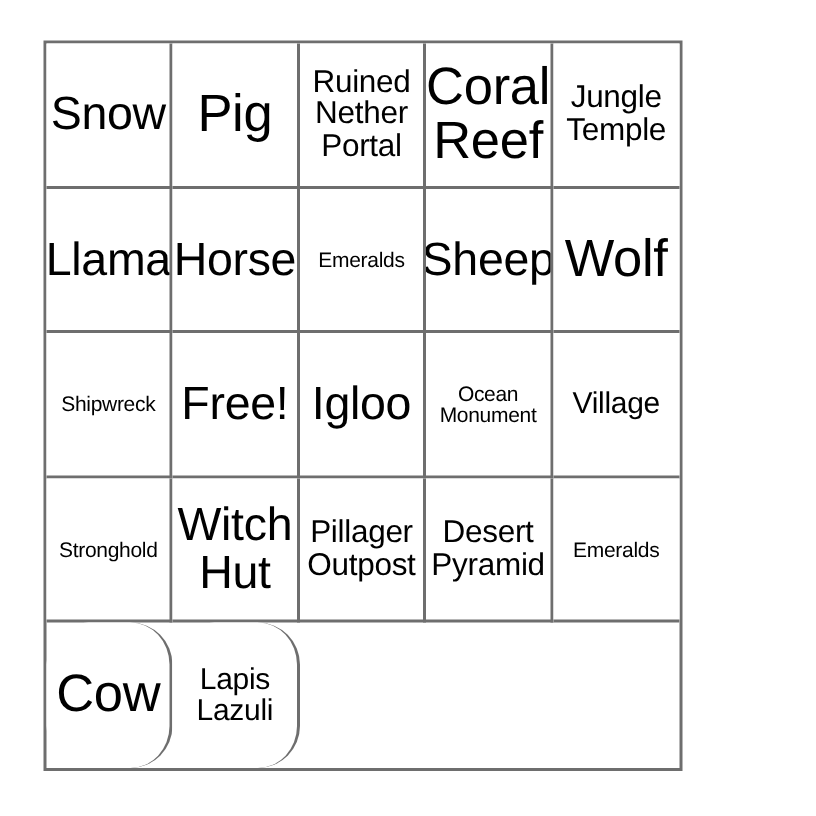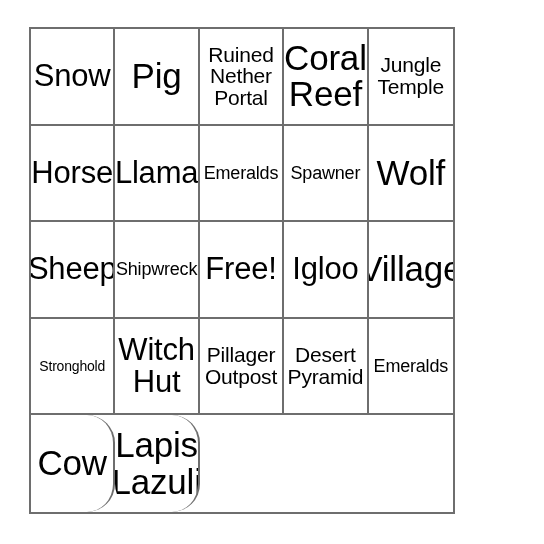--- a/index.html
+++ b/index.html
@@ -54,23 +54,23 @@
     display: block;
     line-height: 1.04;
     letter-spacing: -0.2px;
     white-space: pre-line;
     color: #000000;
   }
 
   
   .s-xl  .cell-text { font-size: 35px; }
   .s-lg  .cell-text { font-size: 31px; }
-  .s-md  .cell-text { font-size: 35px; }
+  .s-md  .cell-text { font-size: 20px; }
   .s-sm  .cell-text { font-size: 21px; }
-  .s-xs  .cell-text { font-size: 18px; }
+  .s-xs  .cell-text { font-size: 14px; }
   .s-xxs .cell-text { font-size: 14px; }
 </style>
 </head>
 <body>
 
 <div id="bingo-card">
   <div class="bingo-grid">
       <div class="bingo-cell s-lg">
         <span class="cell-text">Snow</span>
       </div>
@@ -84,45 +84,46 @@
       </div>
       <div class="bingo-cell s-xl">
         <span class="cell-text">Coral
 Reef</span>
       </div>
       <div class="bingo-cell s-sm">
         <span class="cell-text">Jungle
 Temple</span>
       </div>
       <div class="bingo-cell s-lg">
-        <span class="cell-text">Horse</span>
+        <span class="cell-text">Llama</span>
       </div>
       <div class="bingo-cell s-lg">
-        <span class="cell-text">Llama</span>
+        <span class="cell-text">Horse</span>
       </div>
       <div class="bingo-cell s-xs">
         <span class="cell-text">Emeralds</span>
       </div>
-      <div class="bingo-cell s-xs">
-        <span class="cell-text">Spawner</span>
+      <div class="bingo-cell s-lg">
+        <span class="cell-text">Sheep</span>
       </div>
       <div class="bingo-cell s-xl">
         <span class="cell-text">Wolf</span>
-      </div>
-      <div class="bingo-cell s-lg">
-        <span class="cell-text">Sheep</span>
       </div>
       <div class="bingo-cell s-xs">
         <span class="cell-text">Shipwreck</span>
       </div>
       <div class="bingo-cell s-lg">
         <span class="cell-text">Free!</span>
       </div>
       <div class="bingo-cell s-lg">
         <span class="cell-text">Igloo</span>
+      </div>
+      <div class="bingo-cell s-xxs">
+        <span class="cell-text">Ocean
+Monument</span>
       </div>
       <div class="bingo-cell s-md">
         <span class="cell-text">Village</span>
       </div>
       <div class="bingo-cell s-xxs">
         <span class="cell-text">Stronghold</span>
       </div>
       <div class="bingo-cell s-lg">
         <span class="cell-text">Witch
 Hut</span>

